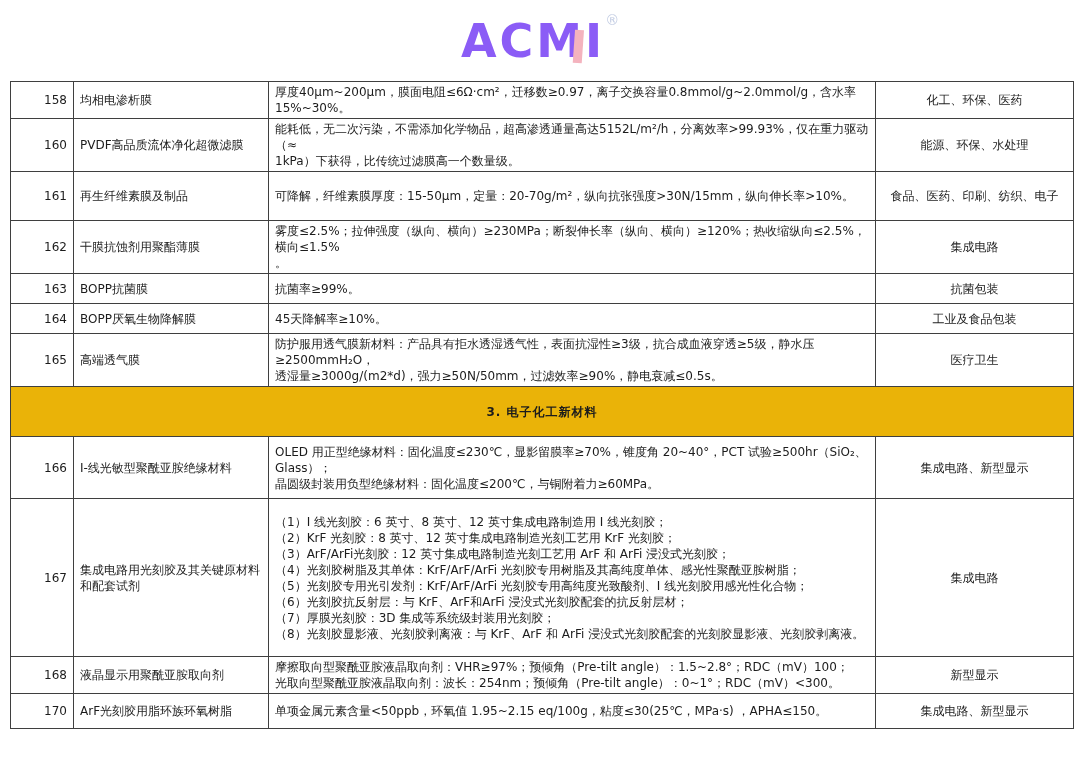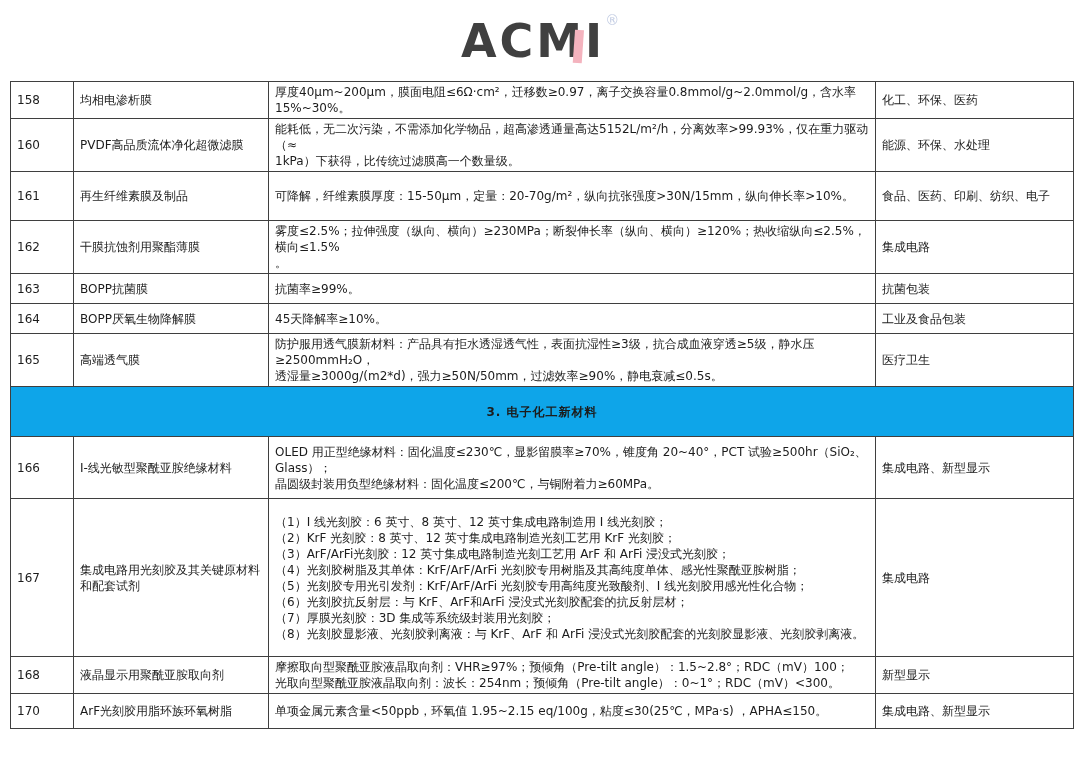--- a/index.html
+++ b/index.html
@@ -25,21 +25,21 @@
     transform: translateX(-50%);
     height: 58px;
     text-align: center;
     white-space: nowrap;
   }
   .logo-text {
     font-family: "DejaVu Sans", sans-serif;
     font-weight: bold;
     font-size: 46px;
     letter-spacing: 3px;
-    color: #404040;
+    color: #8b5cf6;
     position: relative;
     margin-top: 48px;
   }
   .logo-accent {
     position: absolute;
     width: 9px;
     height: 33px;
     background: #f4b3be;
     left: 113px;
     top: 16px;
@@ -63,26 +63,26 @@
   }
   table.materials td {
     border: 1px solid #3f3f3f;
     font-size: 12px;
     line-height: 16px;
     color: #1c1c1c;
     padding: 2px 6px;
     vertical-align: middle;
     overflow: hidden;
   }
-  td.col-no   { text-align: left; }
+  td.col-no   { text-align: right; }
   td.col-name { text-align: left; }
   td.col-spec { text-align: left; white-space: pre-line; }
-  td.col-app  { }
+  td.col-app  { text-align: center; }
   td.section-cell {
-    background: #0ea5e9;
+    background: #eab308;
     text-align: center;
     font-weight: bold;
     font-size: 16px;
     color: #111111;
     letter-spacing: 1px;
   }
 </style>
 </head>
 <body>
 

